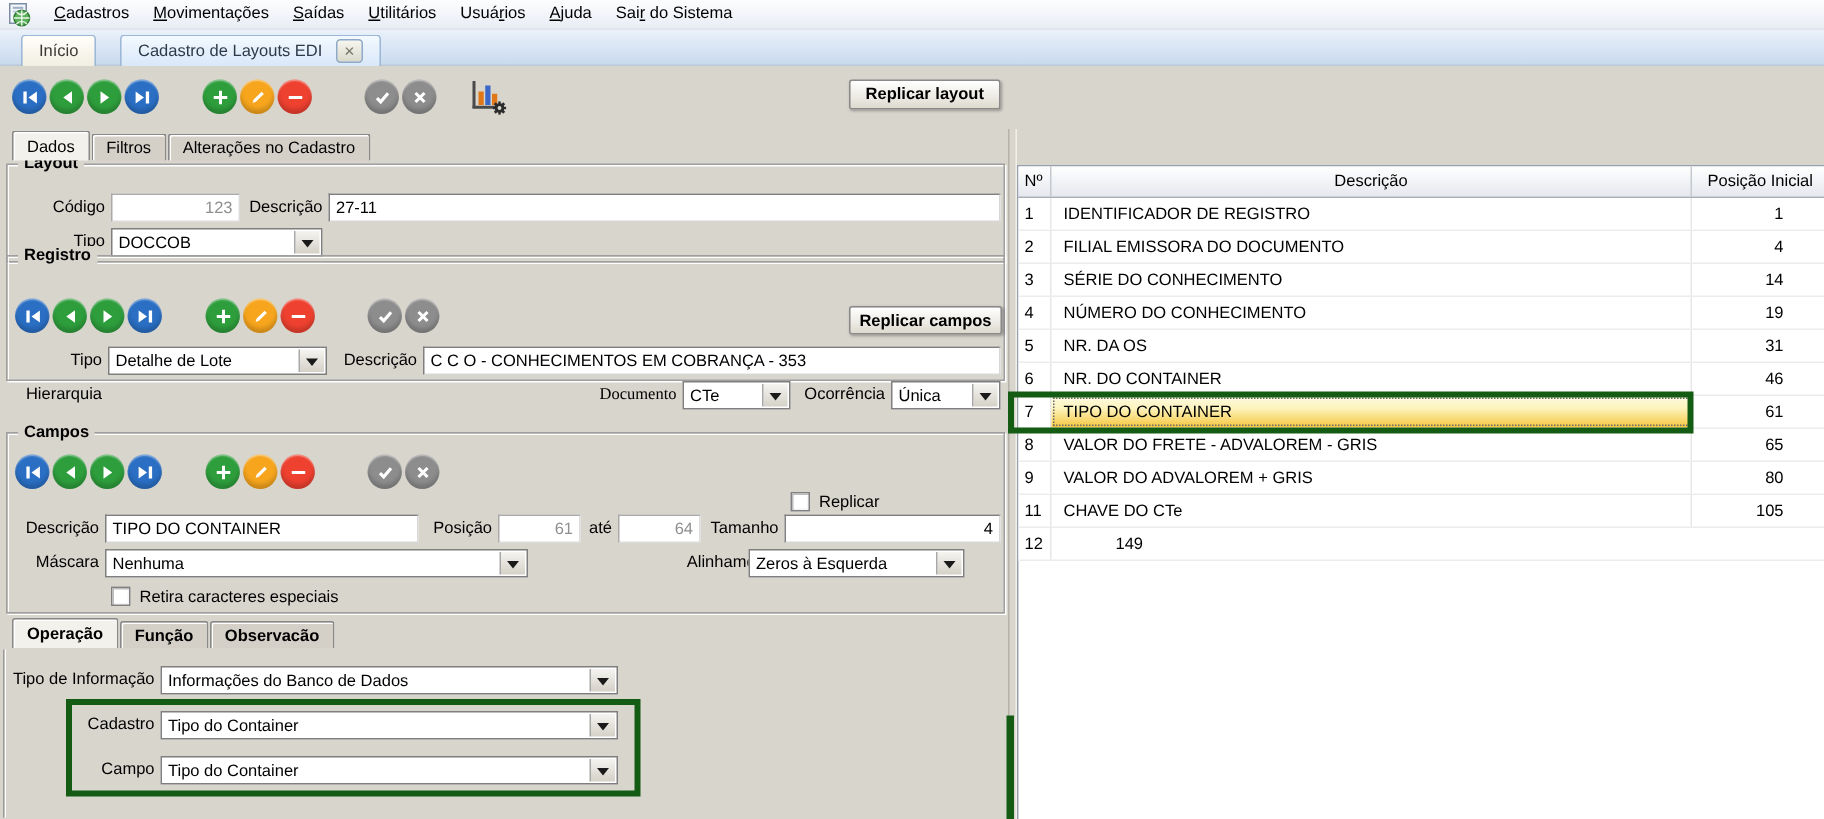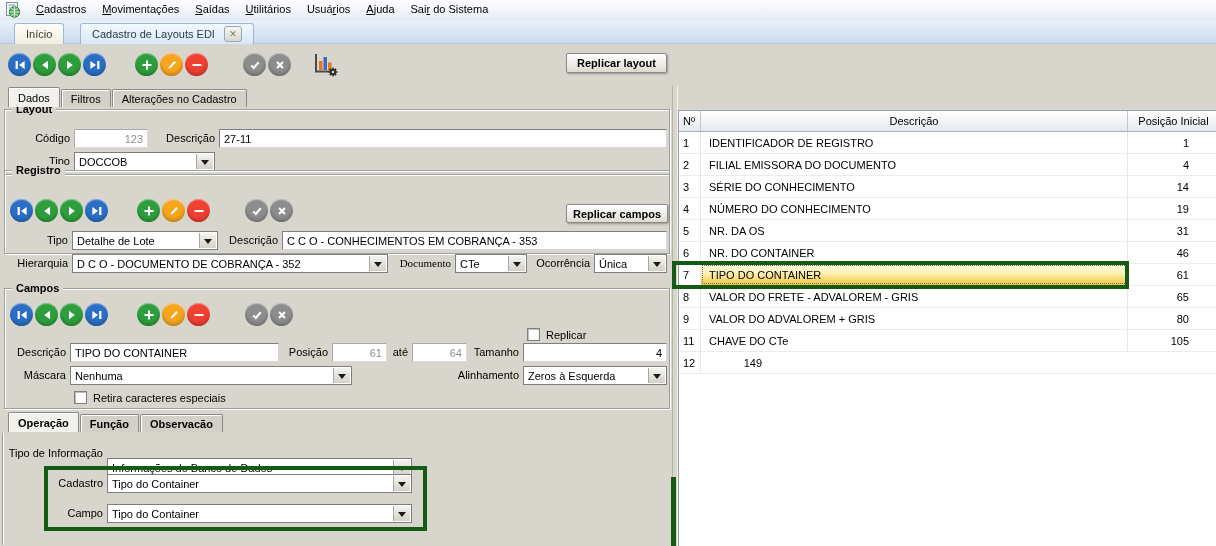--- a/index.html
+++ b/index.html
@@ -239,21 +239,21 @@
       </div>
     <div class="ctab">
         <span>Alterações no Cadastro</span>
       </div>
   </div>
 
   <div class="fs" style="left:4px; top:109px; width:666px; height:66px;">
     <span class="fs-legend">Layout</span>
   </div>
   <span class="lbl" style="left:20px; top:132px; width:50px;">Código</span>
-  <div class="input right disabled" style="left:74px; top:129px; width:74px;">123</div>
+  <div class="input right disabled" style="left:74px; top:129px; width:86px;">123</div>
   <span class="lbl" style="left:155px; top:132px; width:60px;">Descrição</span>
   <div class="input" style="left:219px; top:129px; width:448px;">27-11</div>
   <span class="lbl" style="left:20px; top:155px; width:50px;">Tipo</span>
   <div class="combo" style="left:74px; top:152px; width:141px;">
     <span class="combo-text">DOCCOB</span>
     <span class="combo-btn"></span>
   </div>
 
   <div class="fs" style="left:4px; top:170px; width:666px; height:84px;">
     <span class="fs-legend">Registro</span>
@@ -328,24 +328,20 @@
     </div>
   <button class="btn3d" style="left:566px; top:204px; width:102px; height:19px;">Replicar campos</button>
   <span class="lbl" style="left:18px; top:234px; width:50px;">Tipo</span>
   <div class="combo" style="left:72px; top:231px; width:146px;">
     <span class="combo-text">Detalhe de Lote</span>
     <span class="combo-btn"></span>
   </div>
   <span class="lbl" style="left:224px; top:234px; width:54px;">Descrição</span>
   <div class="input" style="left:282px; top:231px; width:385px;">C C O  - CONHECIMENTOS EM COBRANÇA - 353</div>
   <span class="lbl" style="left:8px; top:257px; width:60px;">Hierarquia</span>
-  <div class="combo" style="left:72px; top:254px; width:316px;">
-    <span class="combo-text">D C O  - DOCUMENTO DE COBRANÇA - 352</span>
-    <span class="combo-btn"></span>
-  </div>
   <span class="lbl" style="left:394px; top:257px; width:57px;font-family:Liberation Serif, serif;">Documento</span>
   <div class="combo" style="left:455px; top:254px; width:72px;">
     <span class="combo-text">CTe</span>
     <span class="combo-btn"></span>
   </div>
   <span class="lbl" style="left:532px; top:257px; width:58px;">Ocorrência</span>
   <div class="combo" style="left:594px; top:254px; width:73px;">
     <span class="combo-text">Única</span>
     <span class="combo-btn"></span>
   </div>
@@ -430,42 +426,42 @@
   <span class="lbl" style="left:390px; top:346px; width:18px;">até</span>
   <div class="input right disabled" style="left:412px; top:343px; width:55px;">64</div>
   <span class="lbl" style="left:470px; top:346px; width:49px;">Tamanho</span>
   <div class="input right" style="left:523px; top:343px; width:144px;">4</div>
   <span class="lbl" style="left:12px; top:369px; width:54px;">Máscara</span>
   <div class="combo" style="left:70px; top:366px; width:282px;">
     <span class="combo-text">Nenhuma</span>
     <span class="combo-btn"></span>
   </div>
   <span class="lbl" style="left:455px; top:369px; width:64px;">Alinhamento</span>
-  <div class="combo" style="left:523px; top:366px; width:144px;">
+  <div class="combo" style="left:499px; top:366px; width:144px;">
     <span class="combo-text">Zeros à Esquerda</span>
     <span class="combo-btn"></span>
   </div>
   <span class="checkbox" style="left:74px; top:391px;"></span>
   <span class="lbl la" style="left:93px; top:392px;">Retira caracteres especiais</span>
 
   <div class="ctabs subtabs" style="left:8px; top:412px;">
     <div class="ctab sel">
         <span>Operação</span>
       </div>
     <div class="ctab">
         <span>Função</span>
       </div>
     <div class="ctab">
         <span>Observacão</span>
       </div>
   </div>
   <div class="subpage-edge"></div>
 
   <span class="lbl" style="left:8px; top:447px; width:95px;">Tipo de Informação</span>
-  <div class="combo" style="left:107px; top:444px; width:305px;margin-top:14px;">
+  <div class="combo" style="left:107px; top:444px; width:305px;">
     <span class="combo-text">Informações do Banco de Dados</span>
     <span class="combo-btn"></span>
   </div>
   <span class="lbl" style="left:55px; top:477px; width:48px;">Cadastro</span>
   <div class="combo" style="left:107px; top:474px; width:305px;">
     <span class="combo-text">Tipo do Container</span>
     <span class="combo-btn"></span>
   </div>
   <span class="lbl" style="left:62px; top:507px; width:41px;">Campo</span>
   <div class="combo" style="left:107px; top:504px; width:305px;">

